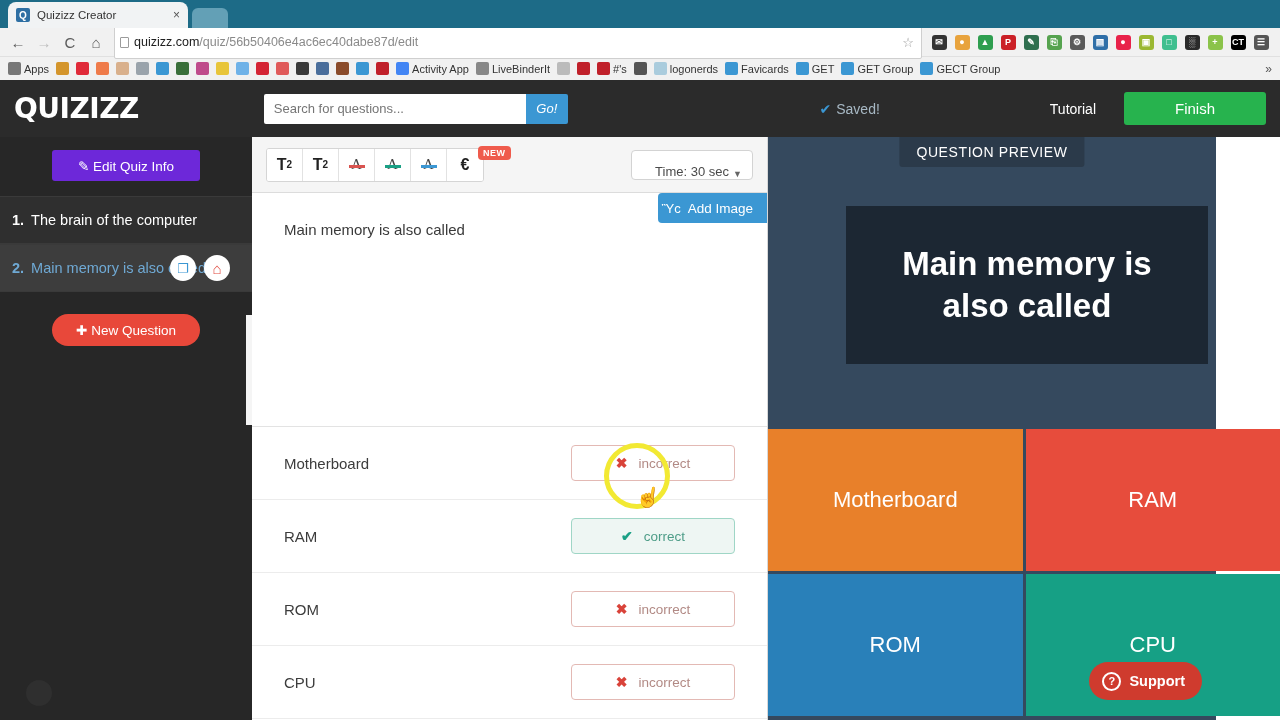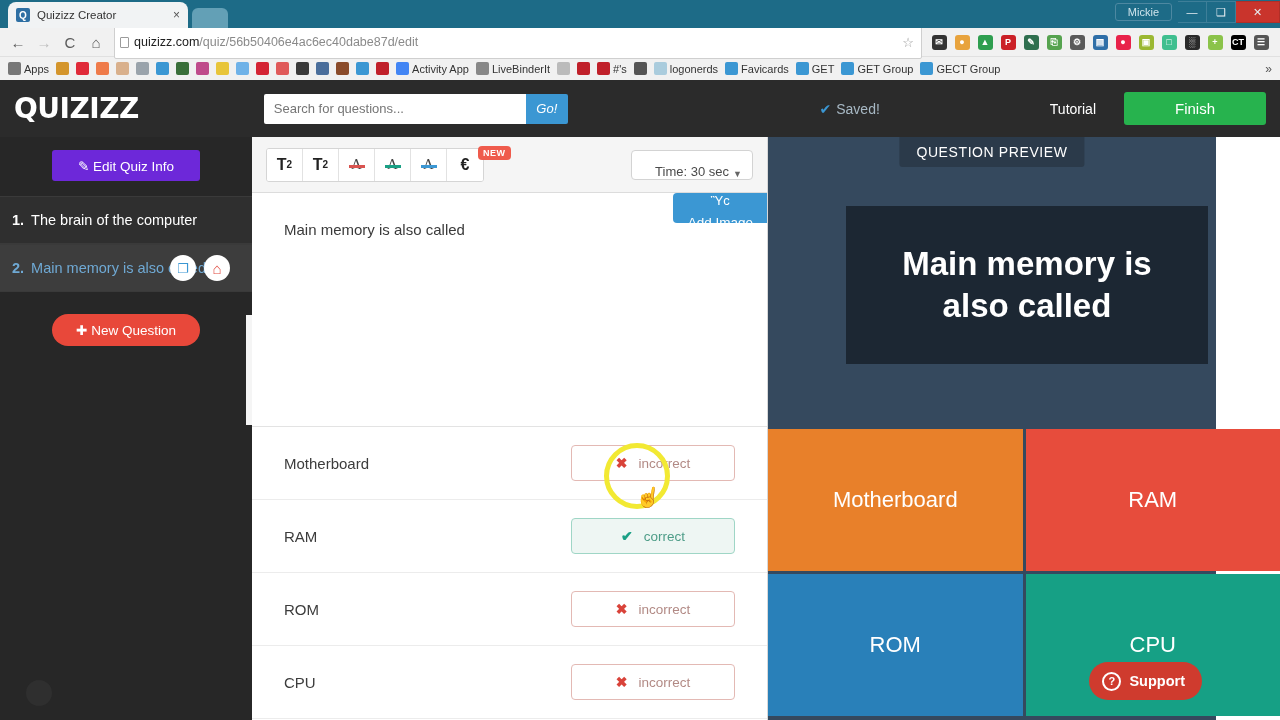--- a/index.html
+++ b/index.html
@@ -149,24 +149,23 @@
     background: #fff; display: flex; align-items: flex-end; justify-content: center;
     font-size: 13px; color: #4a4a4a; position: relative; cursor: pointer;
   }
   .timesel .caret { position: absolute; right: 10px; font-size: 9px; color: #666; }
 
   .qbody { flex: 1; position: relative; background: #fff; border-bottom: 1px solid #e3e3e3; }
   .qtext { position: absolute; left: 32px; top: 28px; font-size: 15px; color: #3a3a3a; }
   .addimage {
     position: absolute; right: 0px; top: 62px; transform: translateY(-62px);
     top: 62px; right: 0; background: #3b97d3; color: #fff; border: none;
-    height: 30px; padding: 0 14px 0 15px; border-radius: 4px 0 0 4px; font-size: 13.5px;
+    height: 30px; padding: 0 14px 0 4px; border-radius: 4px 0 0 4px; font-size: 13.5px;
     display: flex; align-items: center; gap: 7px; cursor: pointer;
     font-family: "Liberation Sans", sans-serif;
-    flex-direction: column;
   }
   .addimage .ic { font-size: 13px; }
 
   .answers { height: 295px; }
   .arow {
     height: 73px; display: flex; align-items: center; padding: 0 32px;
     border-bottom: 1px solid #ececec; position: relative;
   }
   .arow:first-child { border-top: none; }
   .atext { font-size: 15px; color: #3c3c3c; }
@@ -217,26 +216,20 @@
 <body>
 
 <div class="browser">
   <div class="tabstrip">
     <div class="tab">
       <span class="tab-favicon">Q</span>
       <span class="tab-title">Quizizz Creator</span>
       <span class="tab-close">×</span>
     </div>
     <div class="tab-ghost"></div>
-    <div class="winctrls">
-      <span class="profile-chip">Mickie</span>
-      <span class="wbtn">—</span>
-      <span class="wbtn">❑</span>
-      <span class="wbtn close">✕</span>
-    </div>
   </div>
 
   <div class="navbar">
     <span class="navicon">←</span>
     <span class="navicon dim">→</span>
     <span class="navicon">C</span>
     <span class="navicon">⌂</span>
     <div class="omnibox">
       <span class="pageicon"></span>
       <span class="urltext"><b>quizizz.com</b><span>/quiz/56b50406e4ac6ec40dabe87d/edit</span></span>

